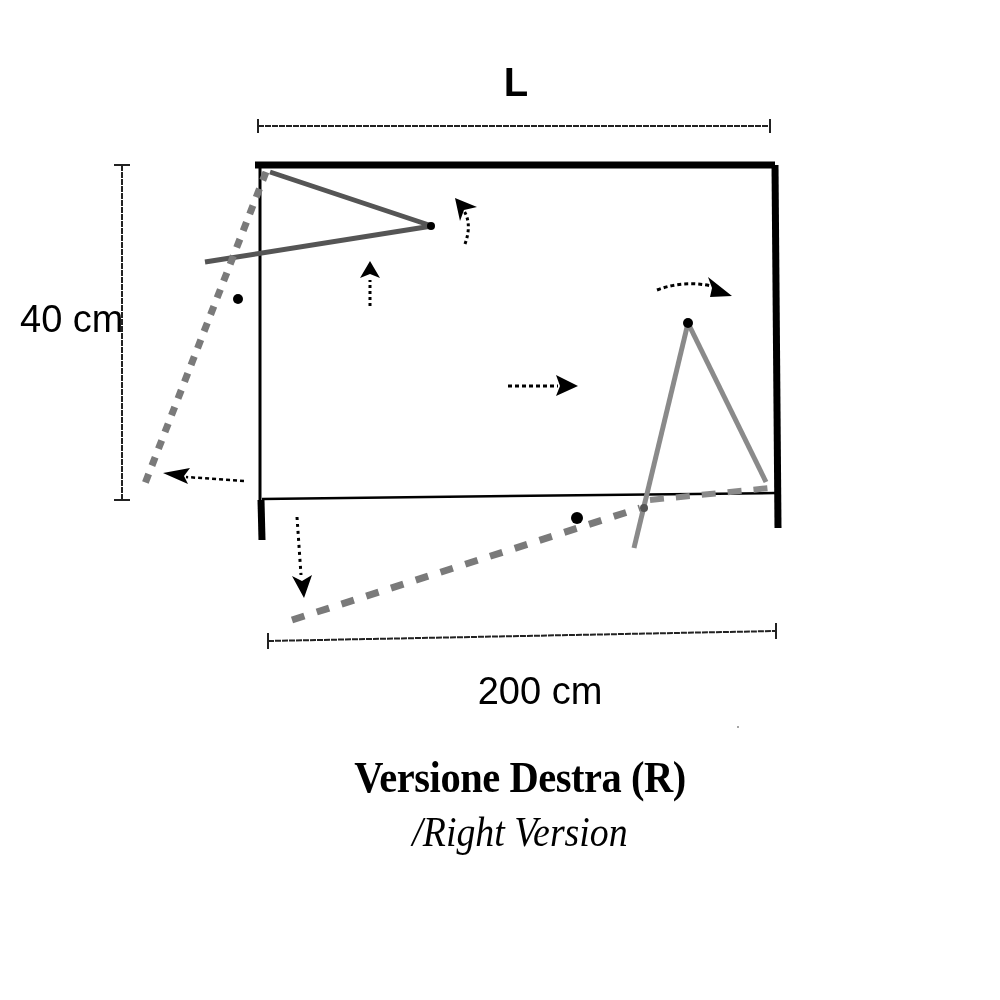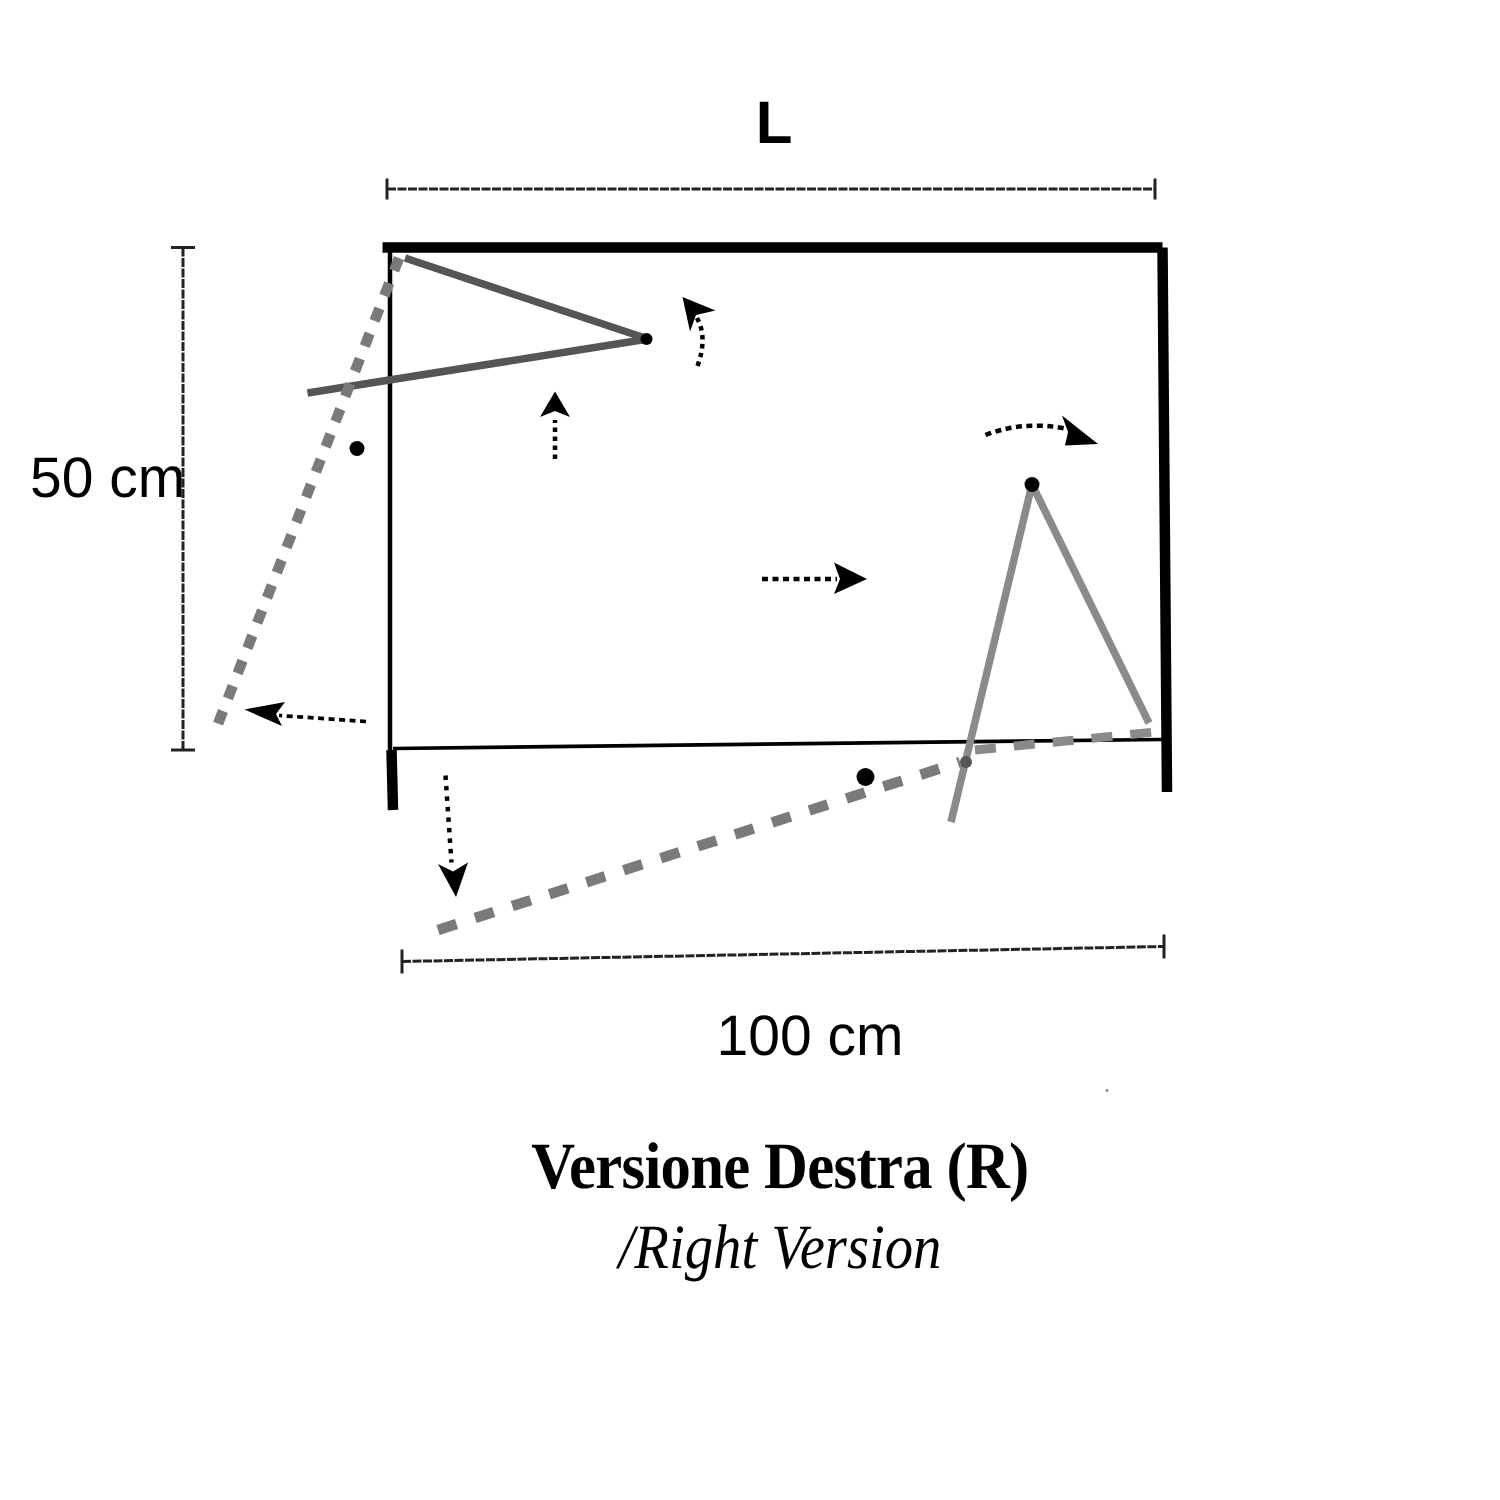--- a/index.html
+++ b/index.html
@@ -163,16 +163,16 @@
 
   <g>
     <line x1="297" y1="517" x2="301" y2="575" stroke="#000" stroke-width="3" stroke-dasharray="3 4"></line>
     <path d="M292 576 L304 598 L312 575 L302 581 Z" fill="#000"></path>
   </g>
 
   <circle cx="738" cy="727" r="1" fill="#888"></circle>
 </svg>
 
 <div class="label label-width-top">L</div>
-<div class="label label-depth">50 cm</div>
-<div class="label label-width-bottom">100 cm</div>
+<div class="label label-depth">40 cm</div>
+<div class="label label-width-bottom">200 cm</div>
 <div class="label title-main">Versione Destra (R)</div>
 <div class="label title-sub">/Right Version</div>
 
 </body></html>

